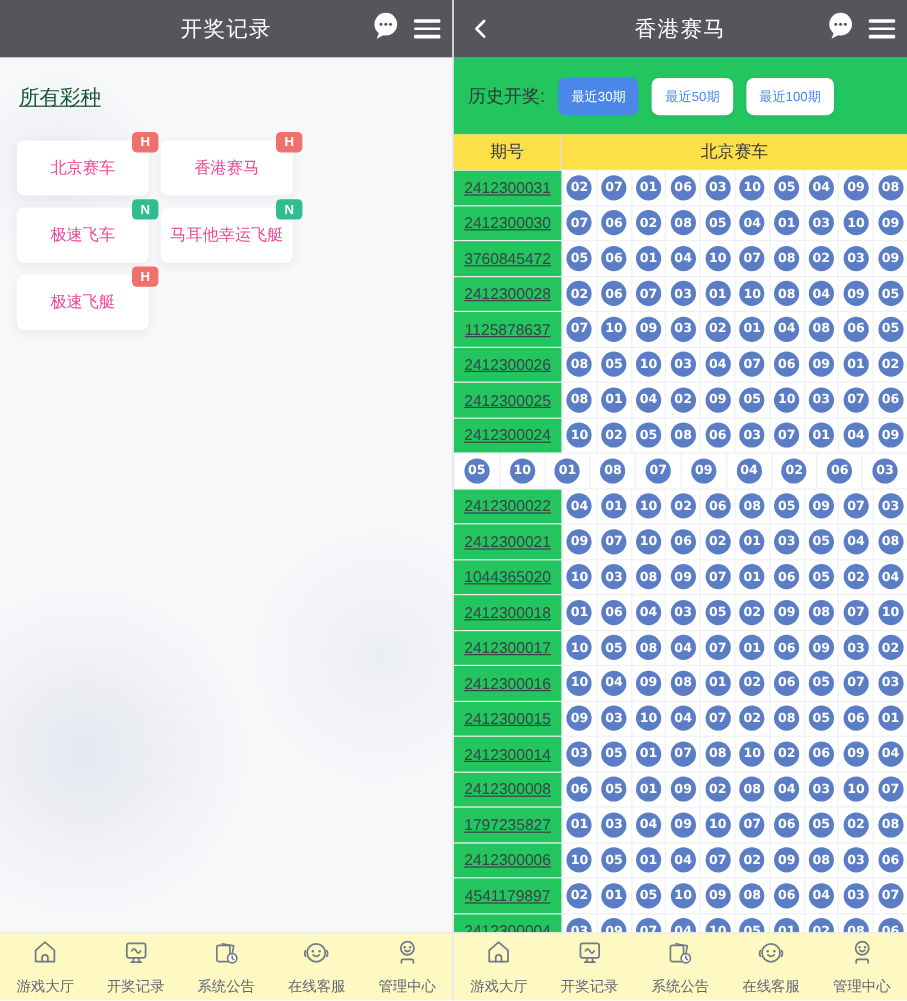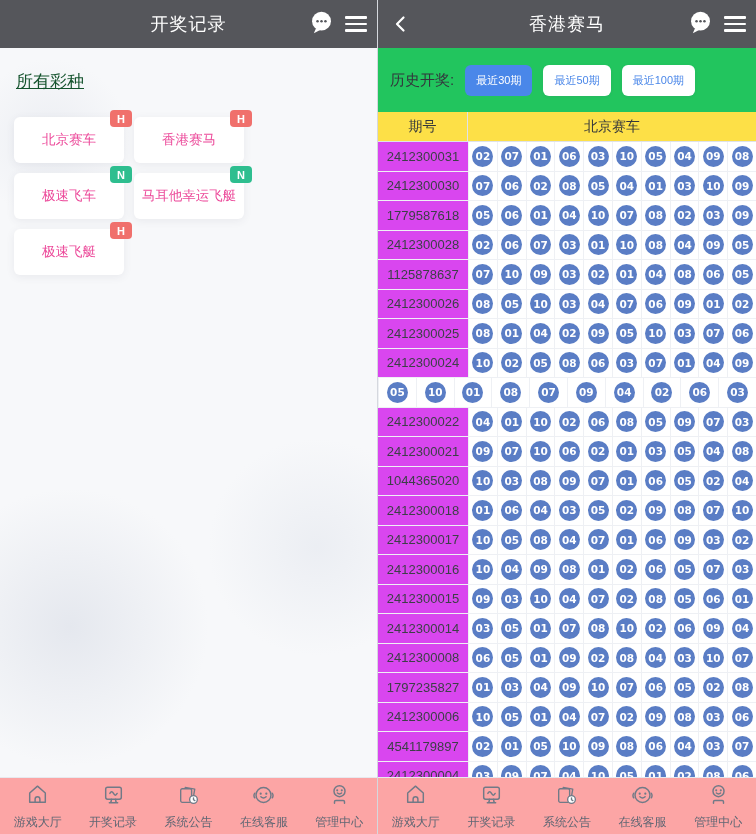--- a/index.html
+++ b/index.html
@@ -40,26 +40,26 @@
   .filter-bar{height:64px;background:#22c55e;display:flex;align-items:center;gap:11px;padding:0 12px;flex:none;}
   .filter-label{font-size:15px;color:#33363c;flex:none;}
   .filter-btn{height:31px;padding:0 11px;border-radius:6px;font-size:11px;display:flex;align-items:center;justify-content:center;cursor:pointer;background:#fff;color:var(--accent);box-shadow:0 1px 3px rgba(70,90,120,.12);}
   .filter-btn.selected{background:var(--accent);color:#fff;box-shadow:none;}
 
   .table-head{height:30px;display:flex;background:#fde047;border-bottom:1px solid #dfe2e8;flex:none;font-size:14px;color:#33363c;}
   .th-issue{width:90px;display:flex;align-items:center;justify-content:center;border-right:1px solid #dfe2e8;}
   .th-nums{flex:1;display:flex;align-items:center;justify-content:center;}
   .rows{flex:1;overflow:hidden;background:#fff;}
   .t-row{display:flex;height:29.5px;border-bottom:1px solid var(--line);}
-  .t-issue{width:90px;display:flex;align-items:center;justify-content:center;font-size:13px;color:#3c4047;background:#d946ef;}
+  .t-issue{width:90px;display:flex;align-items:center;justify-content:center;font-size:13px;color:#3c4047;background:#22c55e;text-decoration:underline;}
   .t-cell{flex:1;display:flex;align-items:center;justify-content:center;border-left:1px solid var(--line);}
   .ball{width:21px;height:21px;border-radius:50%;background:var(--ball);color:#fff;font-size:10.5px;font-weight:bold;display:flex;align-items:center;justify-content:center;font-family:"DejaVu Sans",sans-serif;}
 
   
-  .bottom-nav{height:57px;background:#fca5a5;border-top:1px solid #e7e9ee;display:flex;flex:none;position:relative;z-index:2;align-items:center;}
+  .bottom-nav{height:57px;background:#fef9c3;border-top:1px solid #e7e9ee;display:flex;flex:none;position:relative;z-index:2;align-items:center;}
   .nav-item{flex:1;display:flex;flex-direction:column;align-items:center;justify-content:center;gap:3px;cursor:pointer;}
   .nav-item svg{width:25px;height:25px;}
   .nav-label{font-size:12px;color:var(--navtxt);}
 </style>
 </head>
 <body>
 
 <div class="app">
 
   <div class="panel left">
@@ -256,21 +256,21 @@
             <span class="ball">03</span>
           </div>
           <div class="t-cell">
             <span class="ball">10</span>
           </div>
           <div class="t-cell">
             <span class="ball">09</span>
           </div>
         </div>
         <div class="t-row">
-          <div class="t-issue">1779587618</div>
+          <div class="t-issue">3760845472</div>
           <div class="t-cell">
             <span class="ball">05</span>
           </div>
           <div class="t-cell">
             <span class="ball">06</span>
           </div>
           <div class="t-cell">
             <span class="ball">01</span>
           </div>
           <div class="t-cell">

